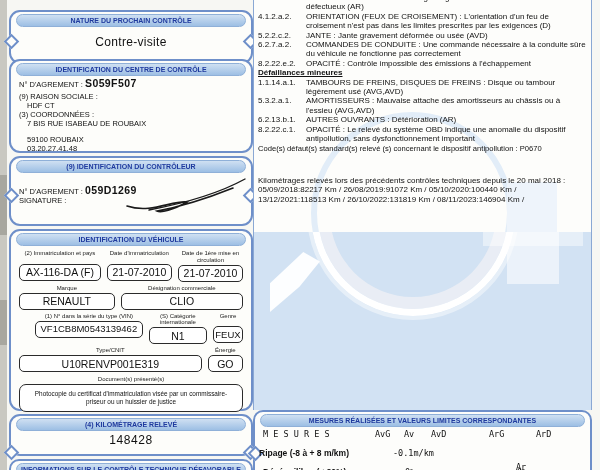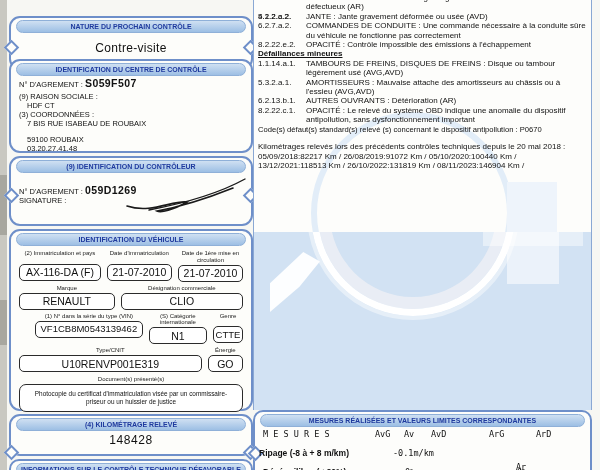--- a/index.html
+++ b/index.html
@@ -45,21 +45,21 @@
   .faint-ring{position:absolute;left:57px;top:112px;width:190px;height:190px;
               border:6px solid #e2edf8;border-radius:50%;}
   .faint-glyph{position:absolute;background:#eef4fb;}
   .defects-text{position:absolute;top:-7px;left:4px;right:5px;font-size:8px;
                 line-height:9.4px;z-index:2;}
   .entry{position:relative;padding-left:48px;}
   .entry .code{position:absolute;left:0;top:0;}
   .w-narrow{max-width:208px;}
   .minor-hd{font-weight:bold;text-decoration:underline;}
   .fit{white-space:nowrap;font-size:7.6px;}
-  .history{margin-top:8px;}
+  .history{margin-top:23px;}
 
   .blue-panel{position:absolute;left:253px;top:232px;width:339px;height:178px;
               background:#d2e2f3;border-left:1.5px solid #8aa8d4;border-right:1.5px solid #8aa8d4;
               box-sizing:border-box;overflow:hidden;}
   .stamp-ring{position:absolute;left:57px;top:-120px;width:190px;height:190px;
               border:7px solid #fff;border-radius:50%;
               box-shadow:0 0 0 4px rgba(255,255,255,.45), inset 0 0 0 12px rgba(252,246,246,.55);}
   .nib{position:absolute;left:16px;top:20px;width:64px;height:60px;background:#fff;
        clip-path:polygon(0 52%,52% 0,78% 16%,46% 58%,0 100%);opacity:.95;}
   .glyph-v{position:absolute;right:32px;top:-48px;width:52px;height:100px;background:rgba(255,255,255,.55);}
@@ -74,21 +74,21 @@
 </head>
 <body>
 
 <div class="page">
 
   <div class="edge-strip">
     <div class="smudge" style="top:175px;height:60px;"></div>
     <div class="smudge" style="top:300px;height:45px;"></div>
   </div>
 
-  <div class="panel" style="top:16px;height:54px;">
+  <div class="panel" style="top:10px;height:54px;">
     <div class="tip" style="left:-5px;top:24px;"></div>
     <div class="tip" style="right:-5px;top:24px;"></div>
     <div class="hdr">NATURE DU PROCHAIN CONTRÔLE</div>
     <div class="content center-text nature-val">Contre-visite</div>
   </div>
 
   <div class="panel" style="top:59px;height:94px;">
     <div class="hdr">IDENTIFICATION DU CENTRE DE CONTRÔLE</div>
     <div class="content">
       <div>
@@ -154,21 +154,21 @@
       <div class="vcol" style="width:122px;">
         <div class="vlabel">(1) N° dans la série du type (VIN)</div>
         <div class="vbox small">VF1CB8M0543139462</div>
       </div>
       <div class="vcol" style="width:66px;">
         <div class="vlabel">(S) Catégorie internationale</div>
         <div class="vbox">N1</div>
       </div>
       <div class="vcol" style="width:34px;">
         <div class="vlabel">Genre</div>
-        <div class="vbox small" style="margin-top:7px;">CTTE</div>
+        <div class="vbox small" style="margin-top:7px;">FEUX</div>
       </div>
     </div>
 
     <div class="vrow" style="margin-top:3px;">
       <div class="vcol" style="width:186px;">
         <div class="vlabel">Type/CNIT</div>
         <div class="vbox">U10RENVP001E319</div>
       </div>
       <div class="vcol" style="width:36px;">
         <div class="vlabel">Énergie</div>
@@ -195,20 +195,21 @@
     <div class="faint-ring"></div>
     <div class="faint-glyph" style="right:34px;top:182px;width:50px;height:50px;"></div>
 
     <div class="defects-text">
       <div class="entry">
         <span class="code">3.4.1.b.2.</span>
         <span class="w-narrow" style="display:inline-block;">ESSUIE-GLACE : Balai d'essuie-glace gravement défectueux (AR)</span>
       </div>
       <div class="entry">
         <span class="code">4.1.2.a.2.</span>
+        <span>ORIENTATION (FEUX DE CROISEMENT) : L'orientation d'un feu de croisement n'est pas dans les limites prescrites par les exigences (D)</span>
       </div>
       <div class="entry">
         <span class="code">5.2.2.c.2.</span>
         <span>JANTE : Jante gravement déformée ou usée (AVD)</span>
       </div>
       <div class="entry">
         <span class="code">6.2.7.a.2.</span>
         <span>COMMANDES DE CONDUITE : Une commande nécessaire à la conduite sûre du véhicule ne fonctionne pas correctement</span>
       </div>
       <div class="entry">

